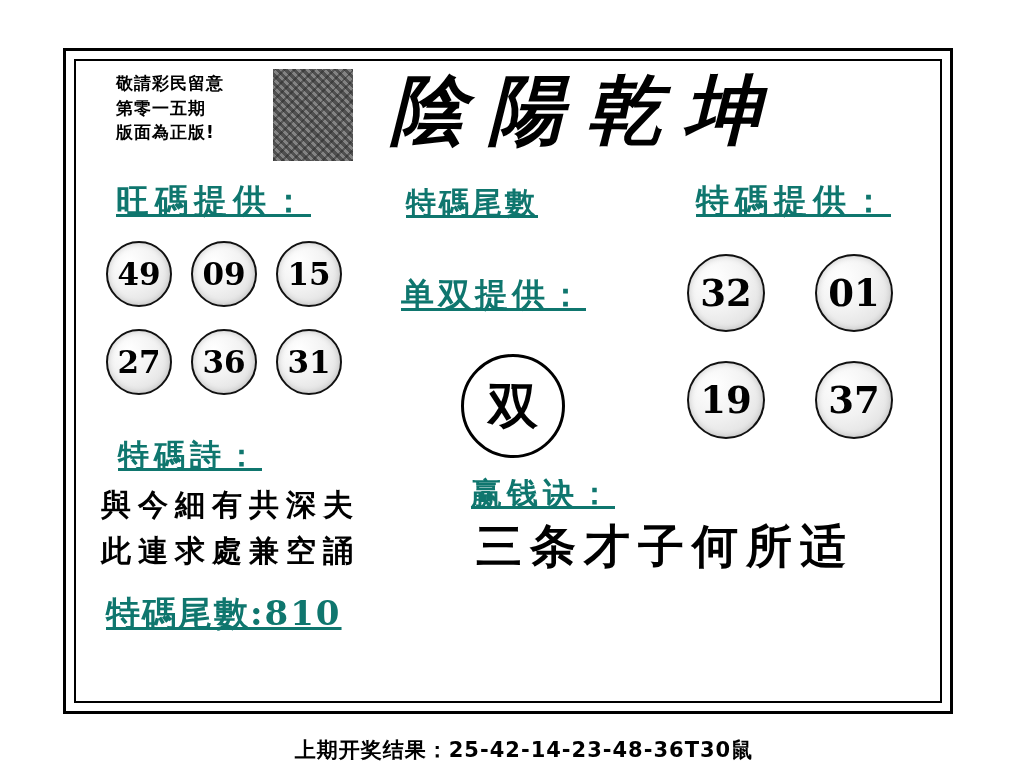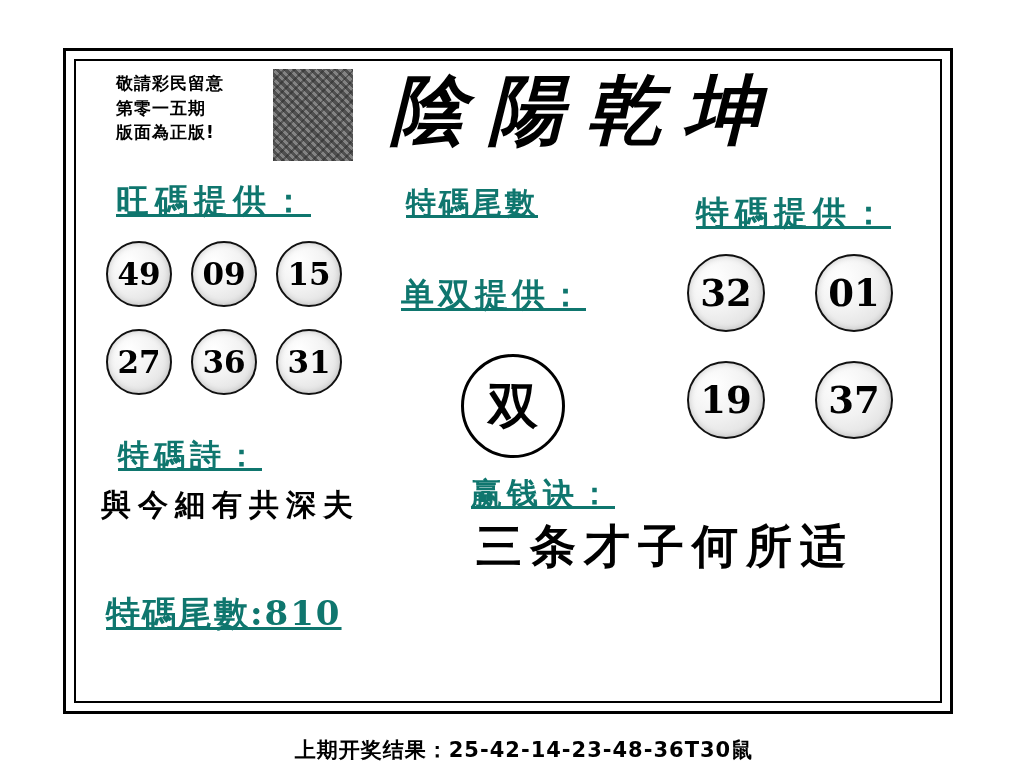--- a/index.html
+++ b/index.html
@@ -85,21 +85,21 @@
   .lbl {
     position: absolute;
     font-family: "DejaVu Serif", serif;
     font-weight: bold;
     color: #0f766e;
     white-space: nowrap;
     text-decoration: underline;
   }
   .lbl-wangma { left: 40px;  top: 118px; font-size: 33px; letter-spacing: 6px; }
   .lbl-issue  { left: 330px; top: 122px; font-size: 30px; letter-spacing: 3px; }
-  .lbl-tema   { left: 620px; top: 130px; font-size: 33px; letter-spacing: 6px; }
+  .lbl-tema   { left: 620px; top: 118px; font-size: 33px; letter-spacing: 6px; }
   .lbl-ds     { left: 325px; top: 212px; font-size: 33px; letter-spacing: 4px; }
   .lbl-shi    { left: 42px;  top: 374px; font-size: 31px; letter-spacing: 5px; }
   .lbl-ying   { left: 395px; top: 412px; font-size: 31px; letter-spacing: 5px; }
   .lbl-weishu { left: 30px;  top: 530px; font-size: 34px; letter-spacing: 2px; text-align: center; }
   .lbl-shengxiao { left: 395px; top: 525px; font-size: 28px; letter-spacing: 3px; }
 
   
   .poem {
     position: absolute;
     left: 25px;
@@ -212,20 +212,21 @@
 
       <div class="ball big" style="left:611px; top:193px;">32</div>
       <div class="ball big" style="left:739px; top:193px;">01</div>
       <div class="ball big" style="left:611px; top:300px;">19</div>
       <div class="ball big" style="left:739px; top:300px;">37</div>
 
       <div class="ds-circle">双</div>
 
       <div class="lbl lbl-shi">特碼詩：</div>
       <div class="poem poem-1">與今細有共深夫</div>
+      <div class="poem poem-2">此連求處兼空誦</div>
 
       <div class="lbl lbl-weishu">特碼尾數:810</div>
 
       <div class="lbl lbl-ying">赢钱诀：</div>
       <div class="bigline">三条才子何所适</div>
 
 
     </div>
   </div>
 

